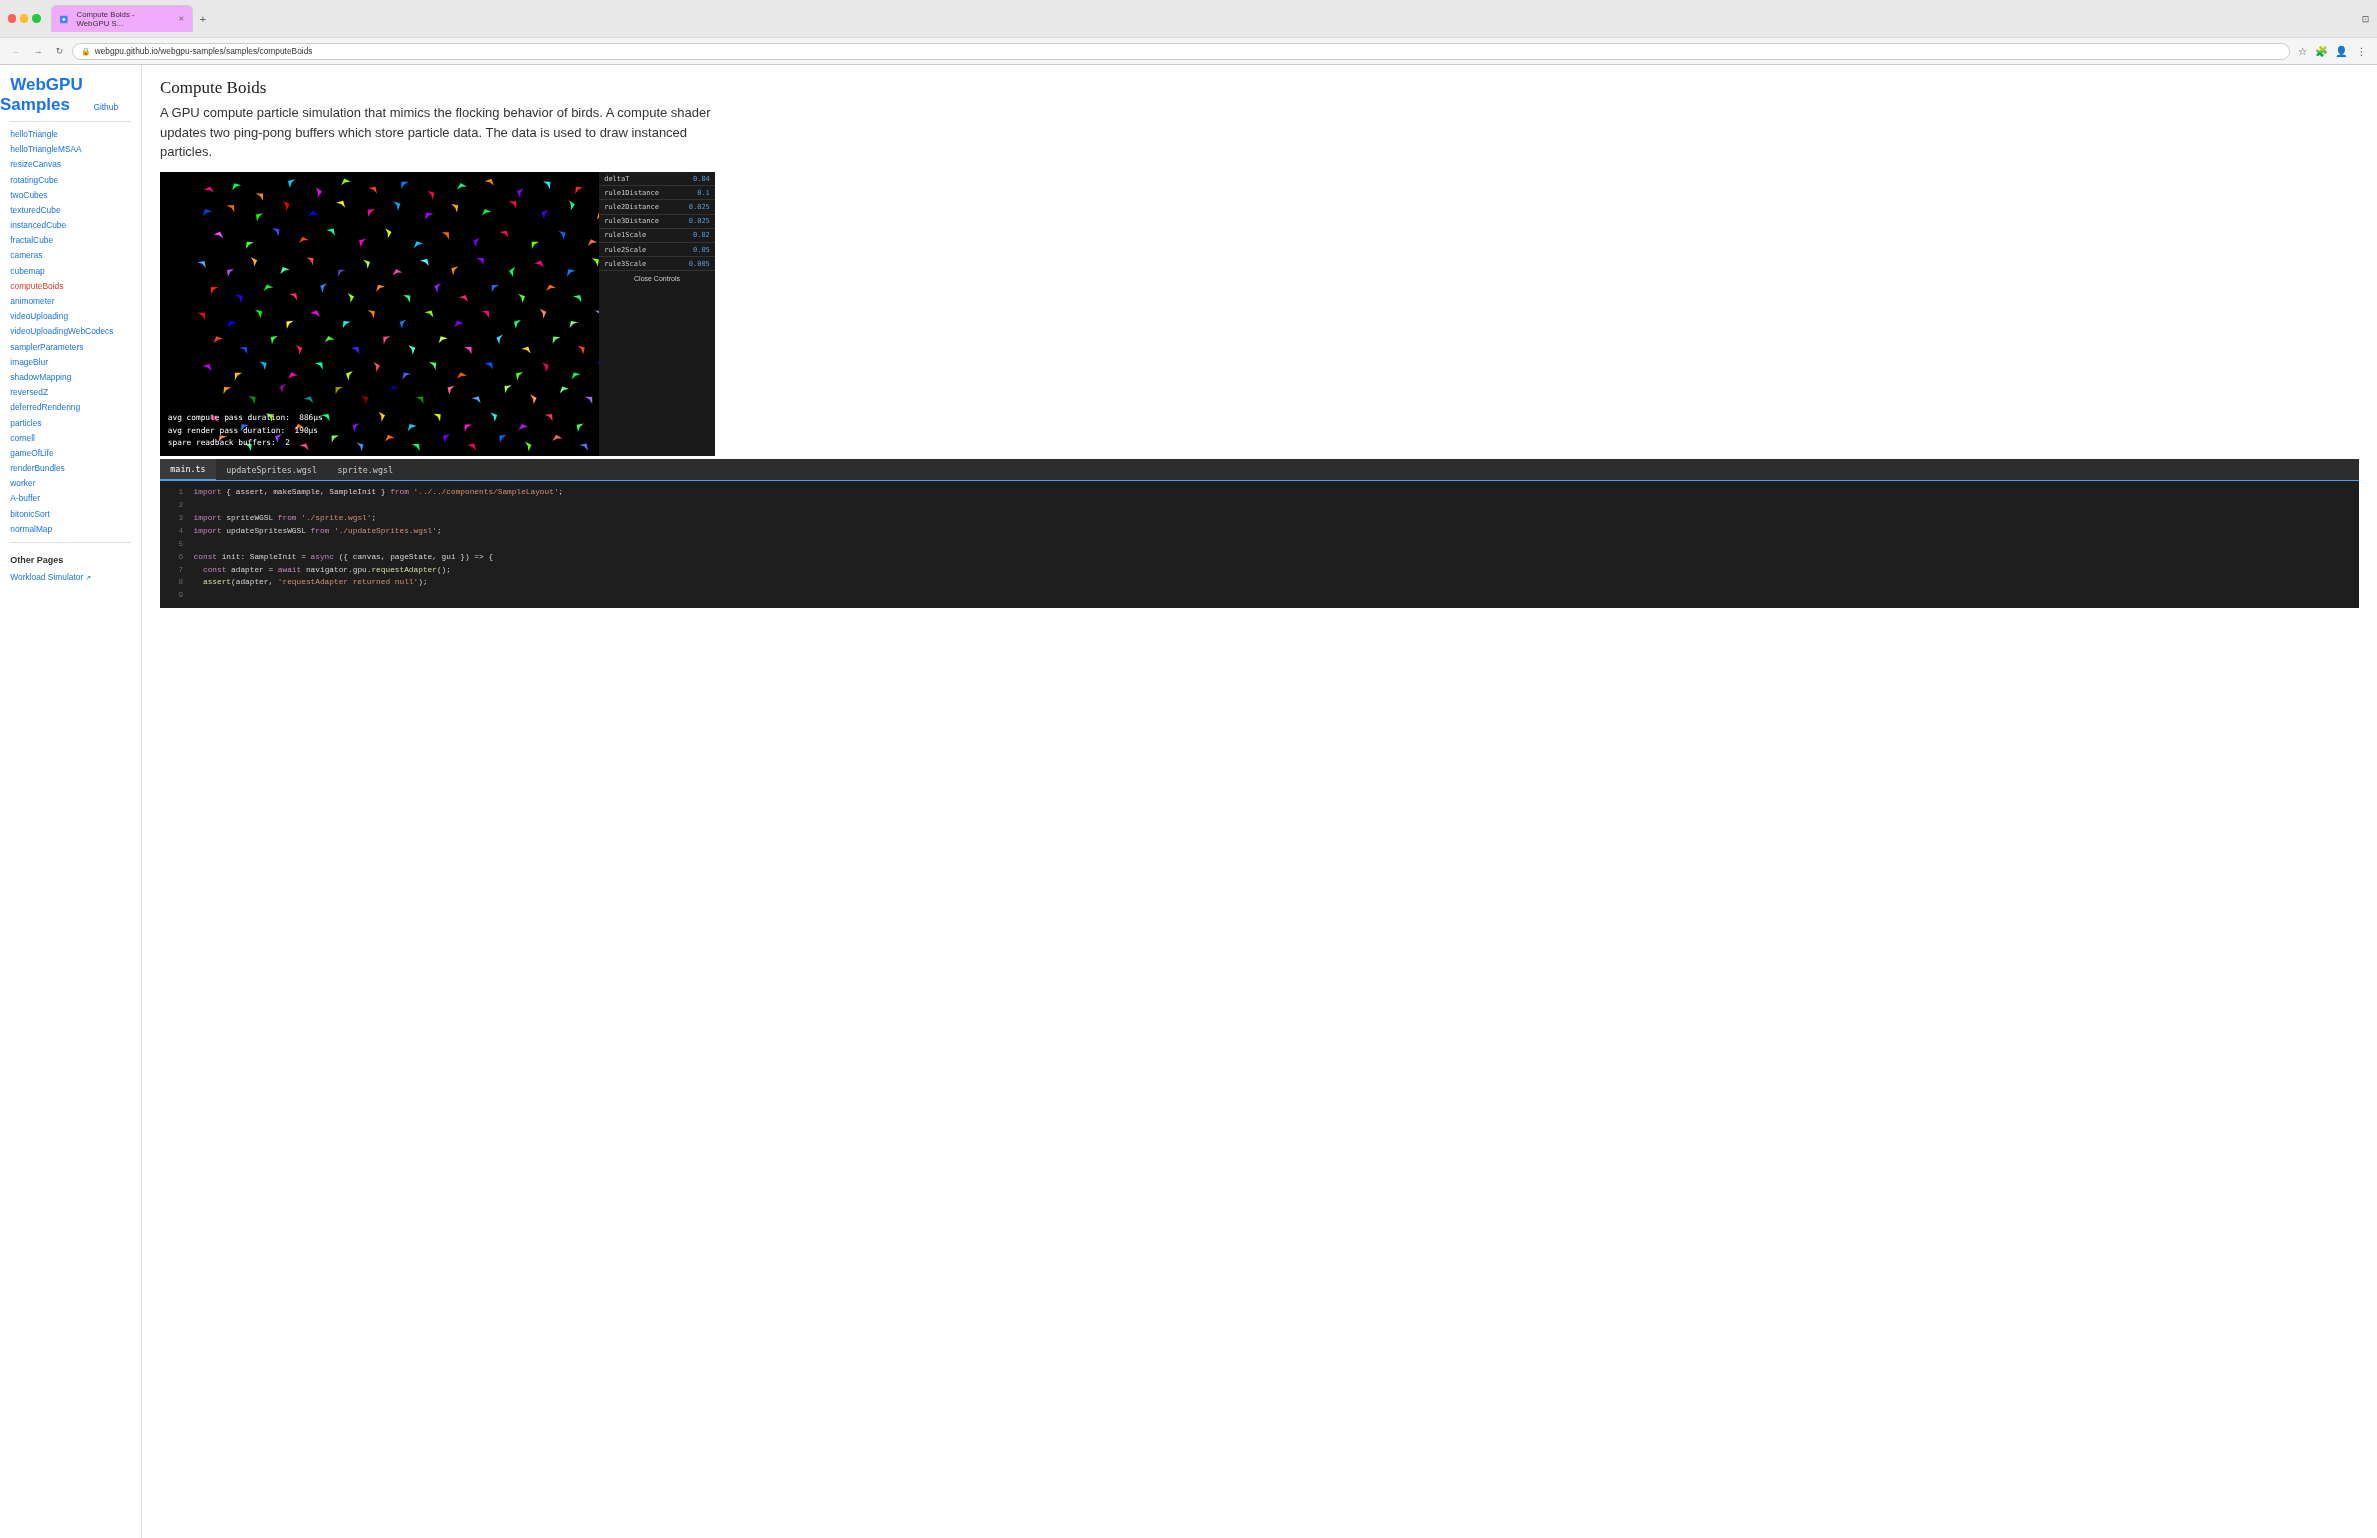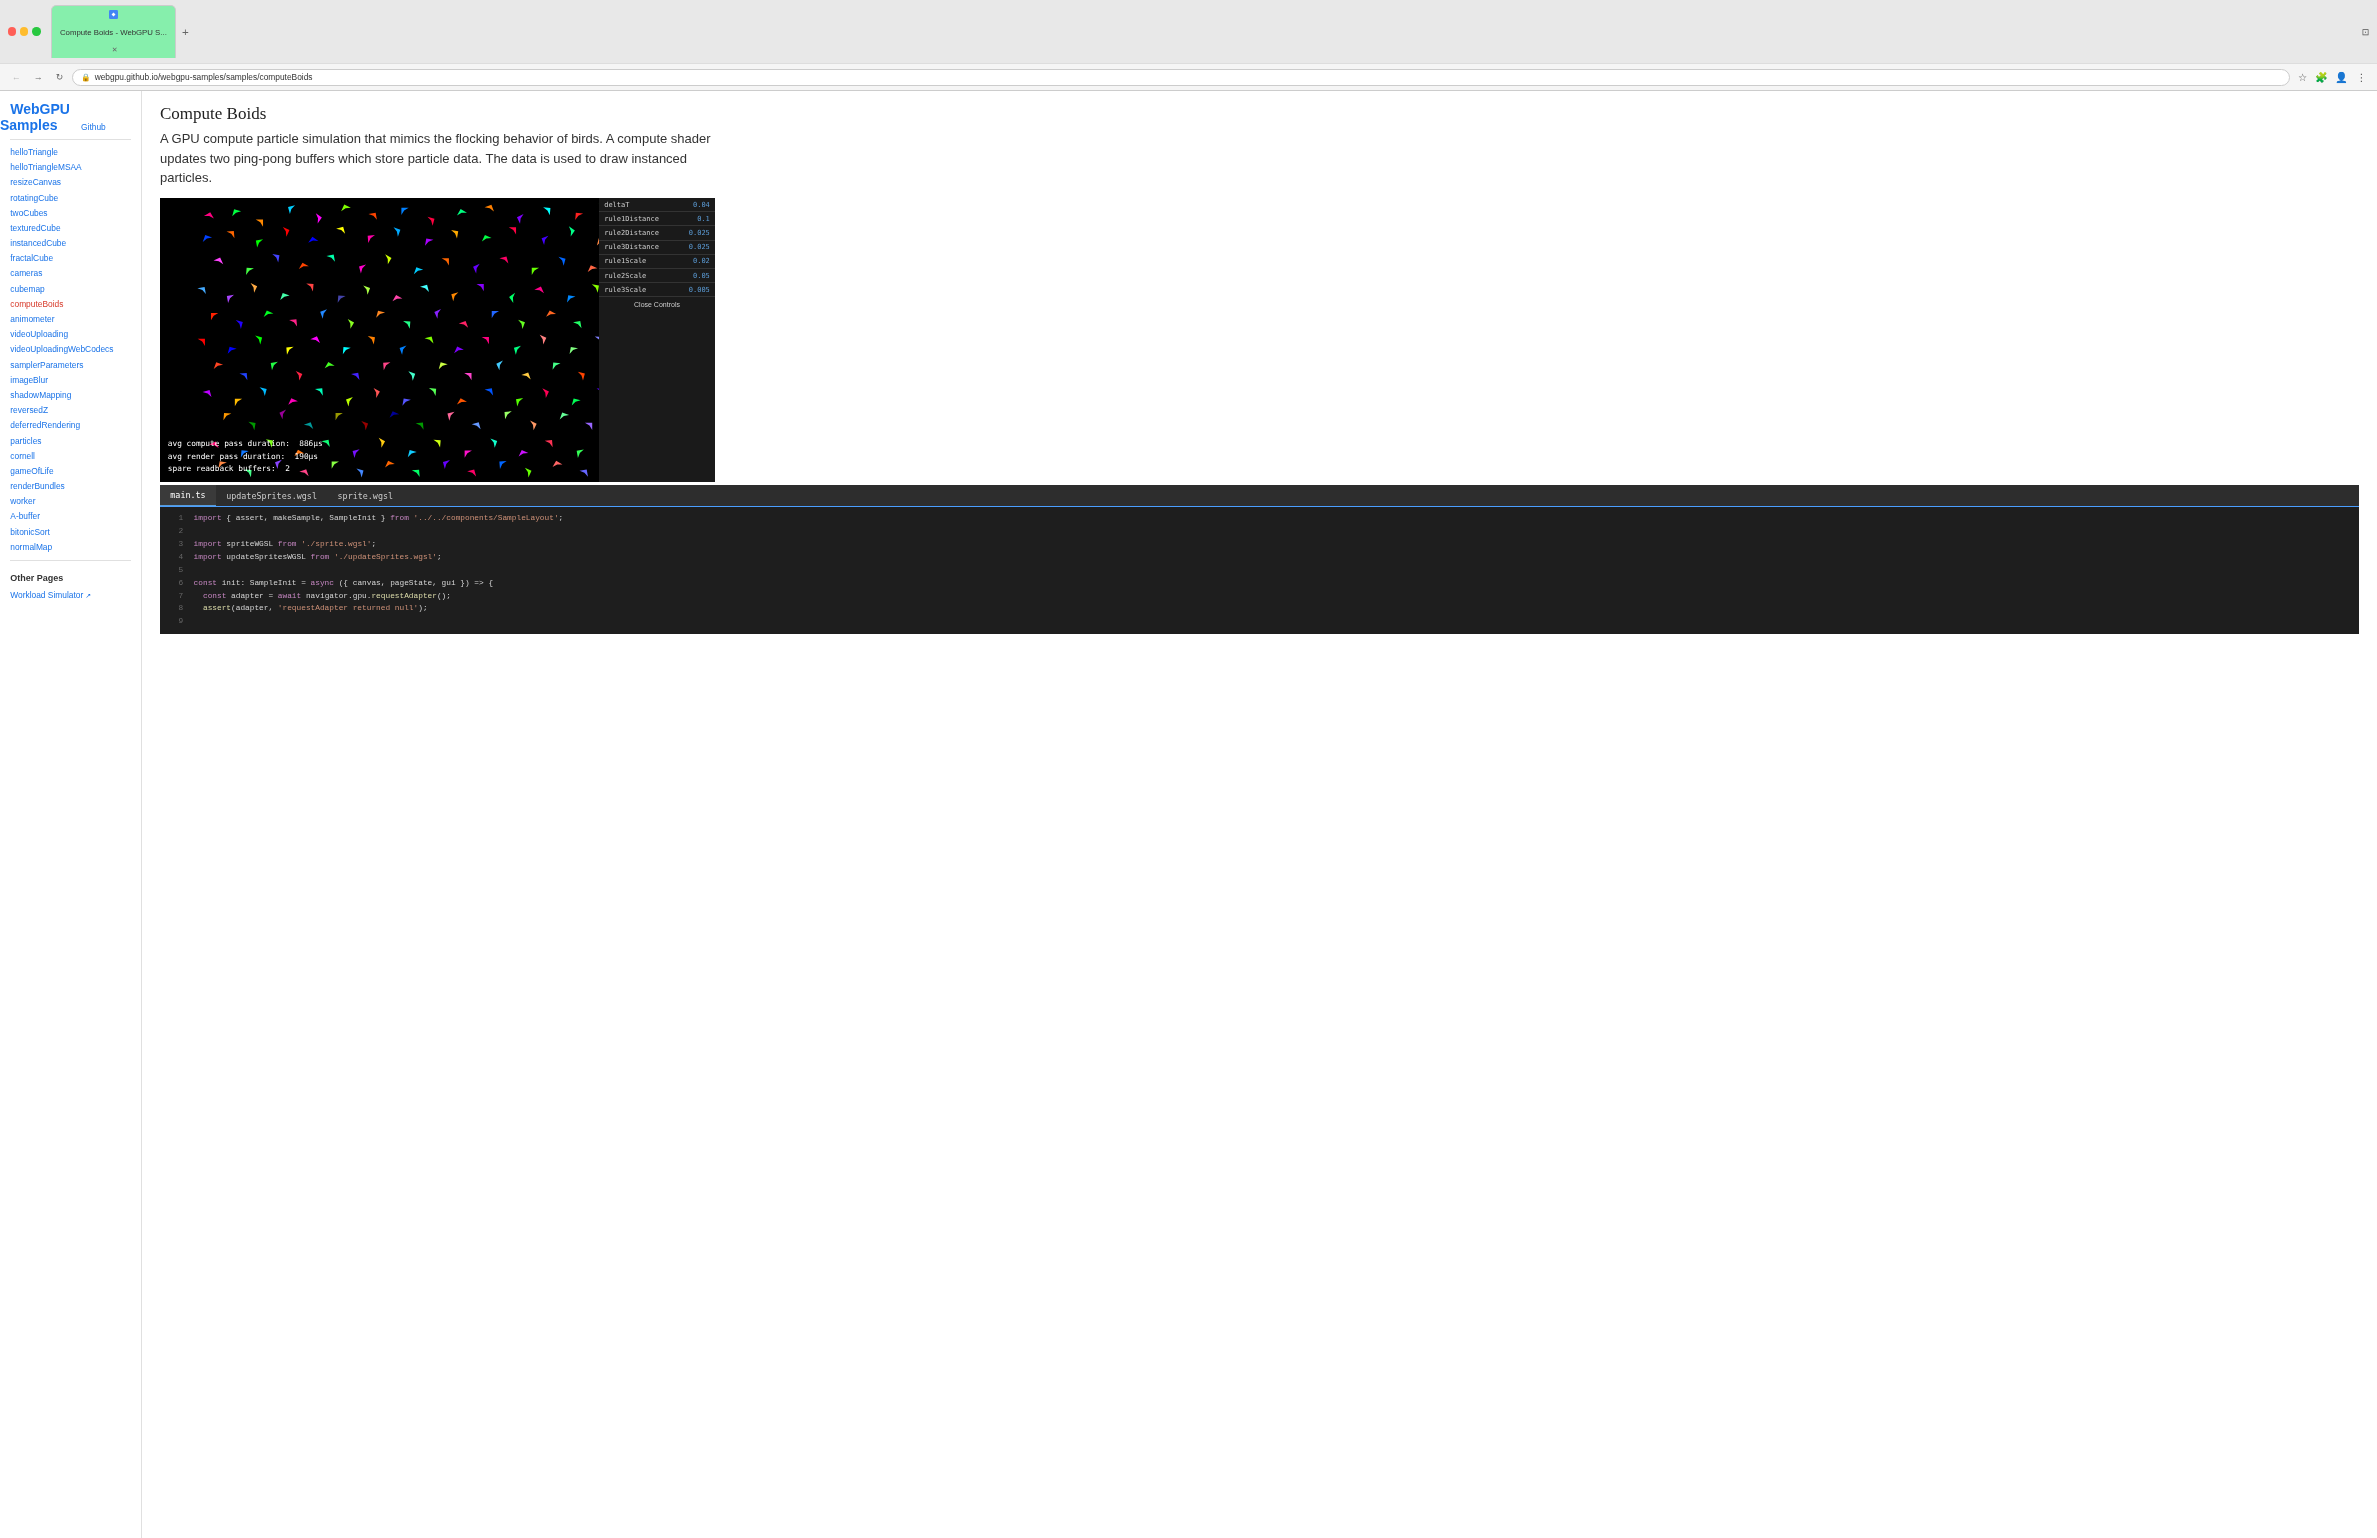--- a/index.html
+++ b/index.html
@@ -42,29 +42,28 @@
 
     .tab-bar {
       display: flex;
       align-items: center;
       gap: 2.6px;
     }
     .tab {
       display: flex;
       align-items: center;
       gap: 9px;
-      background: #86efac;
+      background: #f0abfc;
       border-radius: 5.2px 5.2px 0 0;
       padding: 3.9px 7.8px;
       font-size: 7.8px;
       color: #333;
       max-width: 142px;
       border: 0.6px solid #ccc;
       border-bottom: none;
-      flex-direction: column;
     }
     .tab-favicon {
       width: 9px;
       height: 9px;
     }
     .tab-close {
       margin-left: 2.6px;
       color: #666;
       cursor: pointer;
       font-size: 7px;
@@ -138,21 +137,21 @@
     .sidebar {
       width: 142px;
       min-width: 142px;
       background: white;
       border-right: 0.6px solid #e0e0e0;
       overflow-y: auto;
       padding: 10.3px 0;
     }
     .sidebar-title {
       color: #1a73e8;
-      font-size: 14px;
+      font-size: 17px;
       font-weight: 600;
       padding: 0 10.3px 7.8px;
       text-decoration: none;
     }
     .sidebar-section-title {
       color: #1a73e8;
       font-size: 8.4px;
       padding: 5.2px 10.3px 2.6px;
       text-decoration: none;
     }

